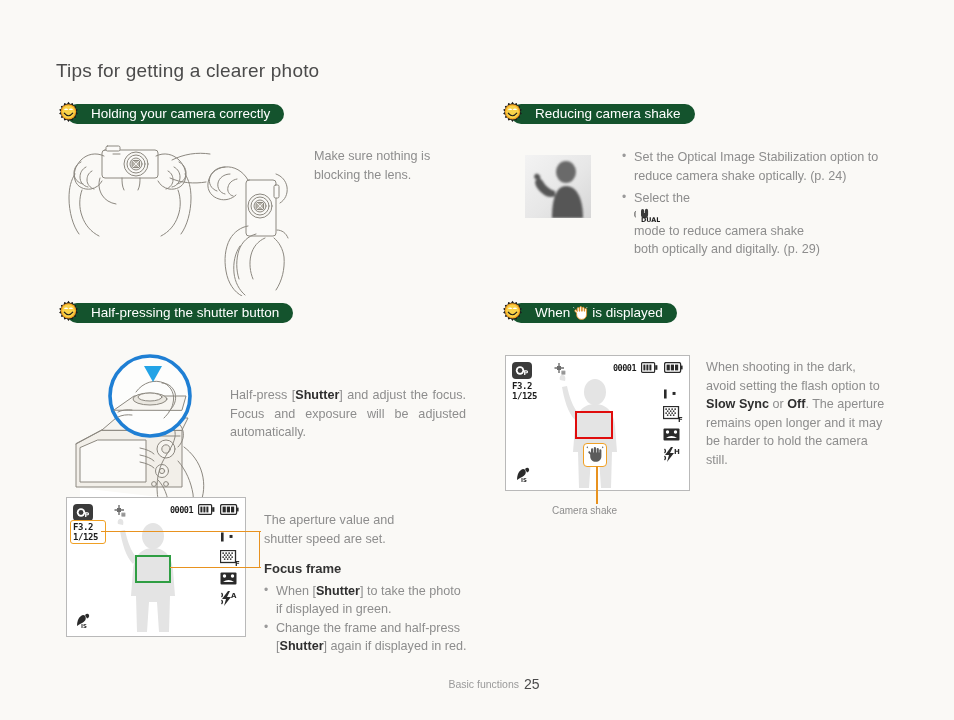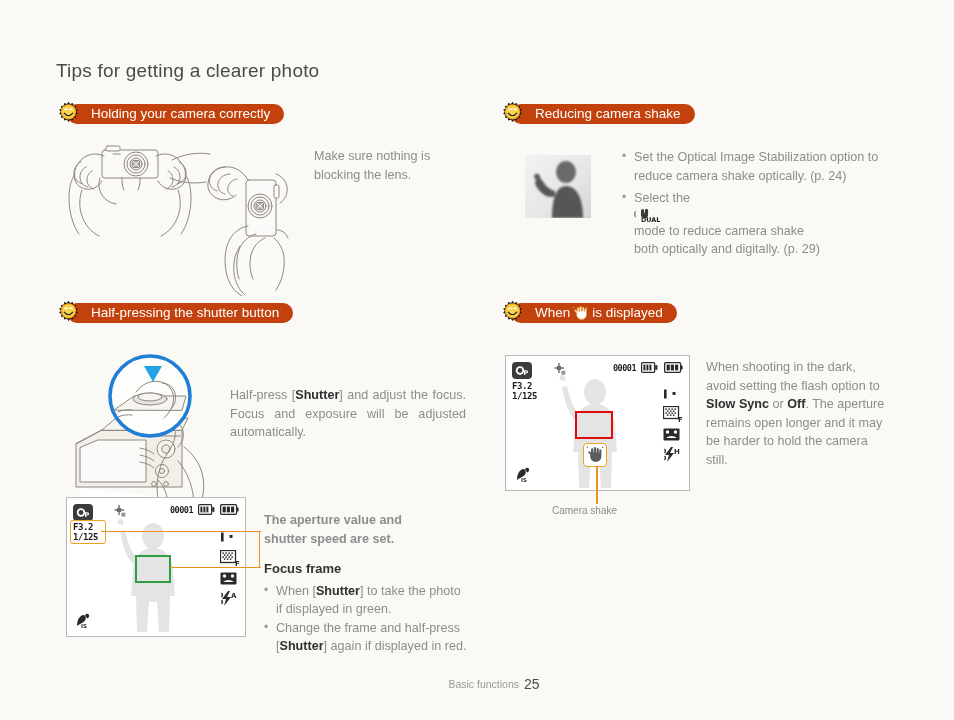--- a/index.html
+++ b/index.html
@@ -17,21 +17,21 @@
   
   .page-title{
     position:absolute;left:56px;top:60px;
     font-size:19px;color:#4b4b4b;letter-spacing:.2px;
     font-family:"Liberation Sans", sans-serif;
   }
 
   
   .sec-head{position:absolute;height:22px;display:flex;align-items:center;}
   .pill{
-    height:20px;border-radius:10px;background:#c2410c;
+    height:20px;border-radius:10px;background:#14532d;
     color:#ffffff;font-size:13.5px;line-height:20px;
     padding:0 14px 0 24px;white-space:nowrap;
     display:flex;align-items:center;
   }
   .pill .inline-hand{margin:0 2px;}
   .smiley{
     position:absolute;left:0;top:-2px;width:25px;height:25px;z-index:3;
   }
 
   
@@ -370,21 +370,21 @@
       <text x="7" y="16" font-size="5.4" font-weight="bold" fill="#2a2a2a" font-family="DejaVu Sans, sans-serif">IS</text>
     </svg>
 
     <div class="focus-frame-green" style="left:68px;top:57px;width:36px;height:28px;"></div>
   </div>
 
   <div class="callout-line" style="left:101px;top:531px;width:160px;height:1.4px;"></div>
   <div class="callout-line" style="left:170px;top:567px;width:91px;height:1.4px;"></div>
   <div class="callout-line" style="left:259px;top:531px;width:1.4px;height:37px;"></div>
 
-  <div class="txt" style="left:264px;top:511px;width:220px;font-weight:bold;">
+  <div class="txt" style="left:264px;top:511px;width:220px;">
     <div>The aperture value and</div>
     <div>shutter speed are set.</div>
   </div>
 
   <div class="txt" style="left:264px;top:560px;width:220px;">
     <div class="hdr-bold" style="margin-bottom:3px;">Focus frame</div>
     <ul class="bullets">
       <li>
         <span class="justify" style="display:inline;">
           <span>When [</span><b>Shutter</b><span>] to take the photo</span>

